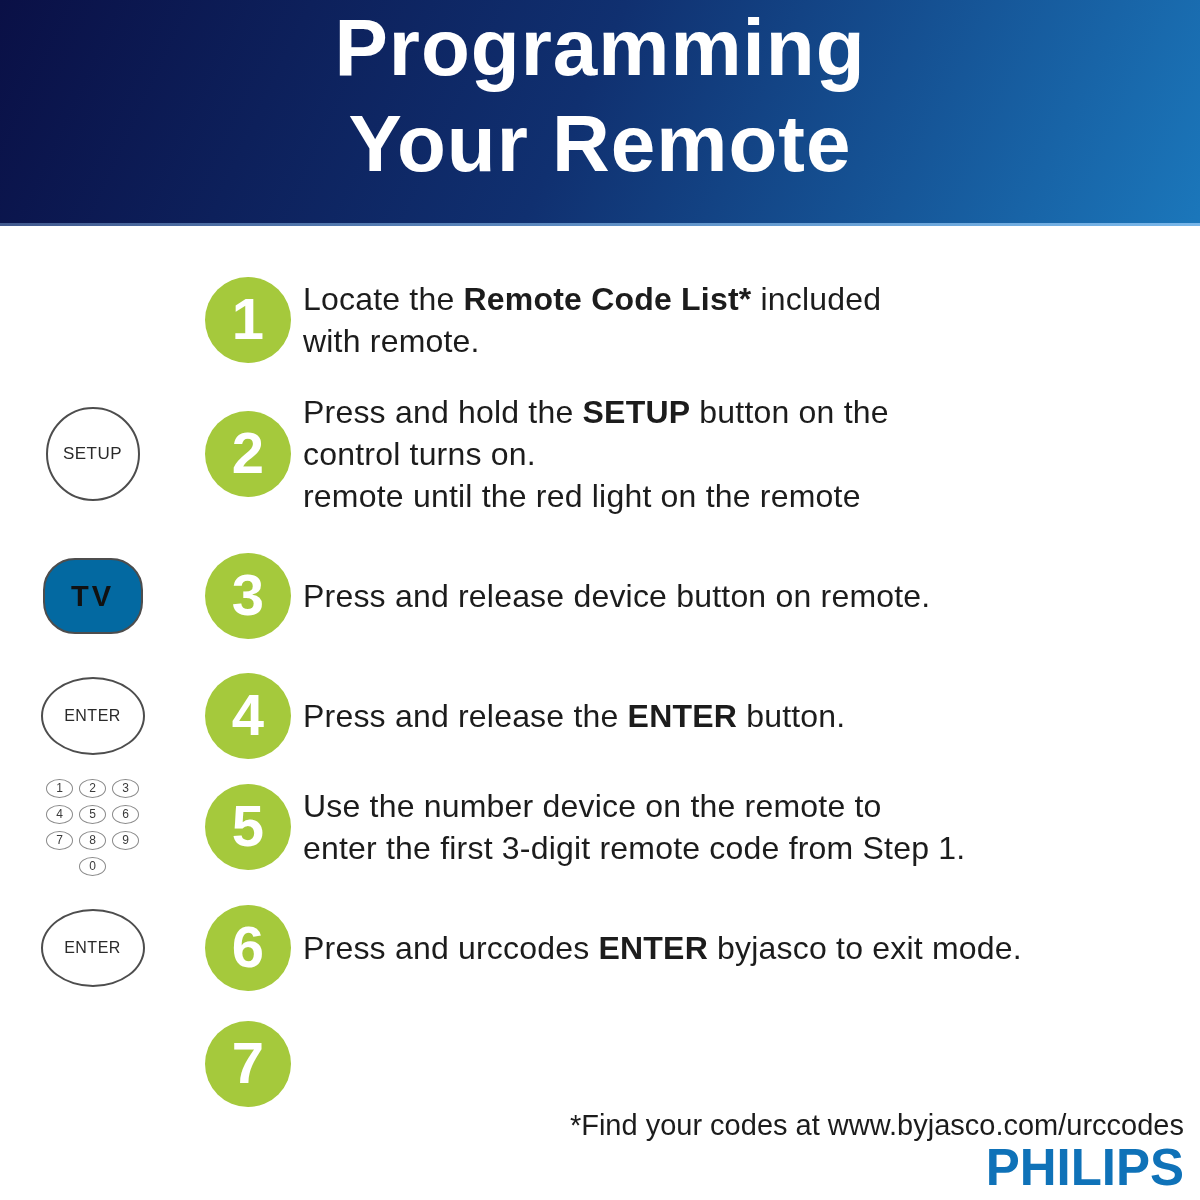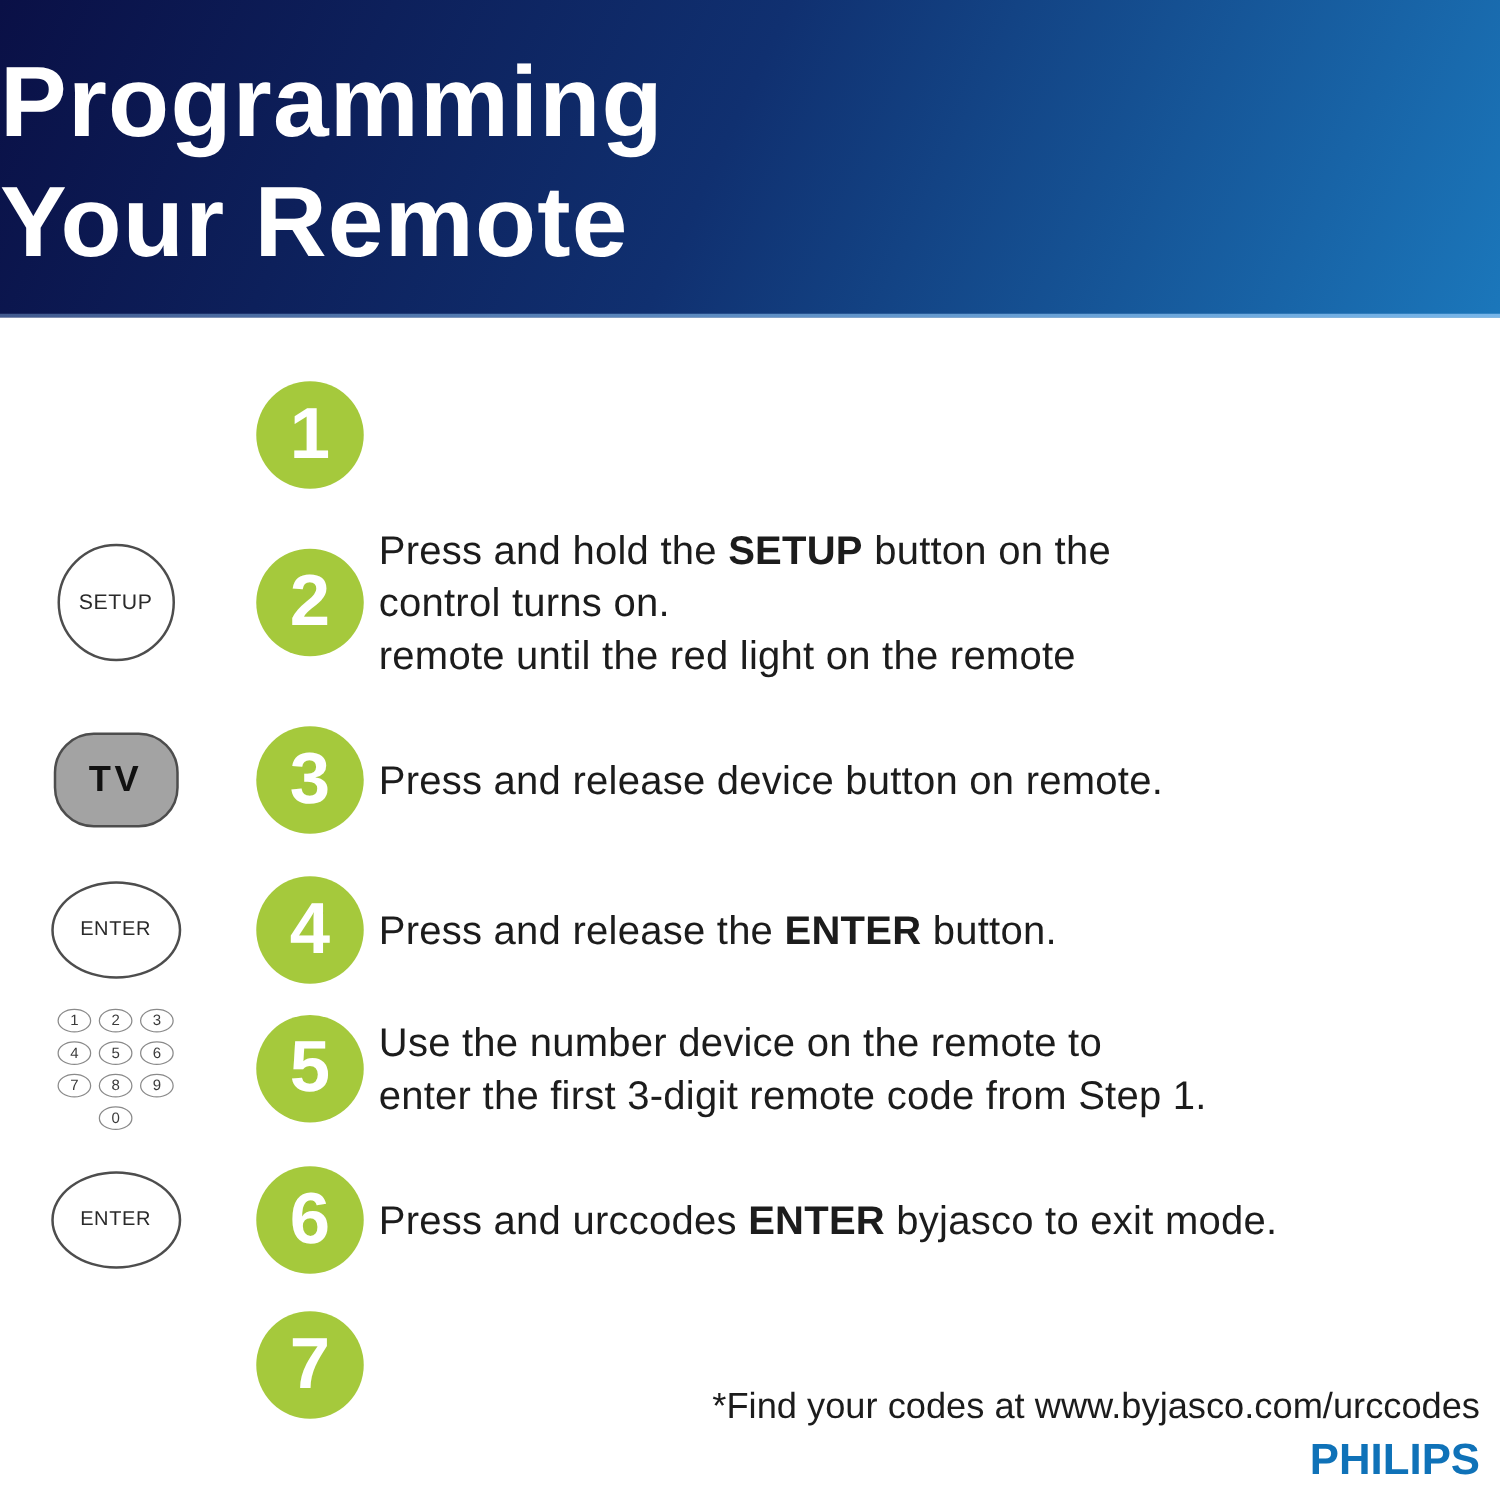--- a/index.html
+++ b/index.html
@@ -6,26 +6,25 @@
   body {
     width: 1200px; height: 1200px;
     background: #ffffff;
     font-family: "Liberation Sans", "DejaVu Sans", sans-serif;
     position: relative;
     overflow: hidden;
   }
 
   
   .header {
-    width: 1200px; height: 254px;
+    width: 1200px; height: 226px;
     background: linear-gradient(115deg, var(--hdr-start) 0%, var(--hdr-mid) 48%, var(--hdr-end) 100%);
     position: relative;
-    text-align: left;
-    box-sizing: border-box;
-    padding-top: 34px;
+    text-align: center;
+    box-sizing: border-box;
   }
   .header::after {
     content: "";
     position: absolute; left: 0; bottom: 0;
     width: 100%; height: 3px;
     background: linear-gradient(90deg, rgba(110,145,195,.55), rgba(125,185,235,.95));
   }
   .title-line {
     display: block;
     color: #ffffff;
@@ -94,21 +93,21 @@
     background: #fff;
     display: flex; align-items: center; justify-content: center;
     color: #2a2a2a;
     font-size: 17px;
     letter-spacing: 0.5px;
   }
   .btn-tv {
     width: 96px; height: 72px;
     border: 2px solid #4d4d4d;
     border-radius: 32px;
-    background: #a3a3a3;
+    background: #0369a1;
     display: flex; align-items: center; justify-content: center;
     color: #111;
     font-size: 29px;
     font-weight: 700;
     letter-spacing: 3px;
   }
   .btn-enter {
     width: 100px; height: 74px;
     border: 2px solid #4d4d4d;
     border-radius: 50%;
@@ -148,21 +147,21 @@
     align-items: flex-end;
     flex-direction: column;
   }
   .footnote {
     color: var(--ink);
     font-size: 29px;
     line-height: 40px;
   }
   .philips-logo {
     color: var(--brand);
-    font-size: 35px;
+    font-size: 51px;
     font-weight: 800;
     letter-spacing: 0px;
     line-height: 45px;
   }
 </style>
 </head>
 <body>
 
 <div class="header">
   <span class="title-line">Programming</span>
@@ -170,20 +169,24 @@
 </div>
 
 <div class="steps" id="steps">
     <div class="step-row">
       <div class="icon-col"></div>
       <div class="circle-col">
         <div class="step-circle">
           <span>1</span>
         </div>
       </div>
+      <div class="step-text">
+        <div class="line"><span>Locate the </span><b>Remote Code List*</b><span> included</span></div>
+        <div class="line"><span>with remote.</span></div>
+      </div>
     </div>
     <div class="step-row">
       <div class="icon-col">
         <div class="btn-circle">
           <span>SETUP</span>
         </div>
       </div>
       <div class="circle-col">
         <div class="step-circle">
           <span>2</span>

